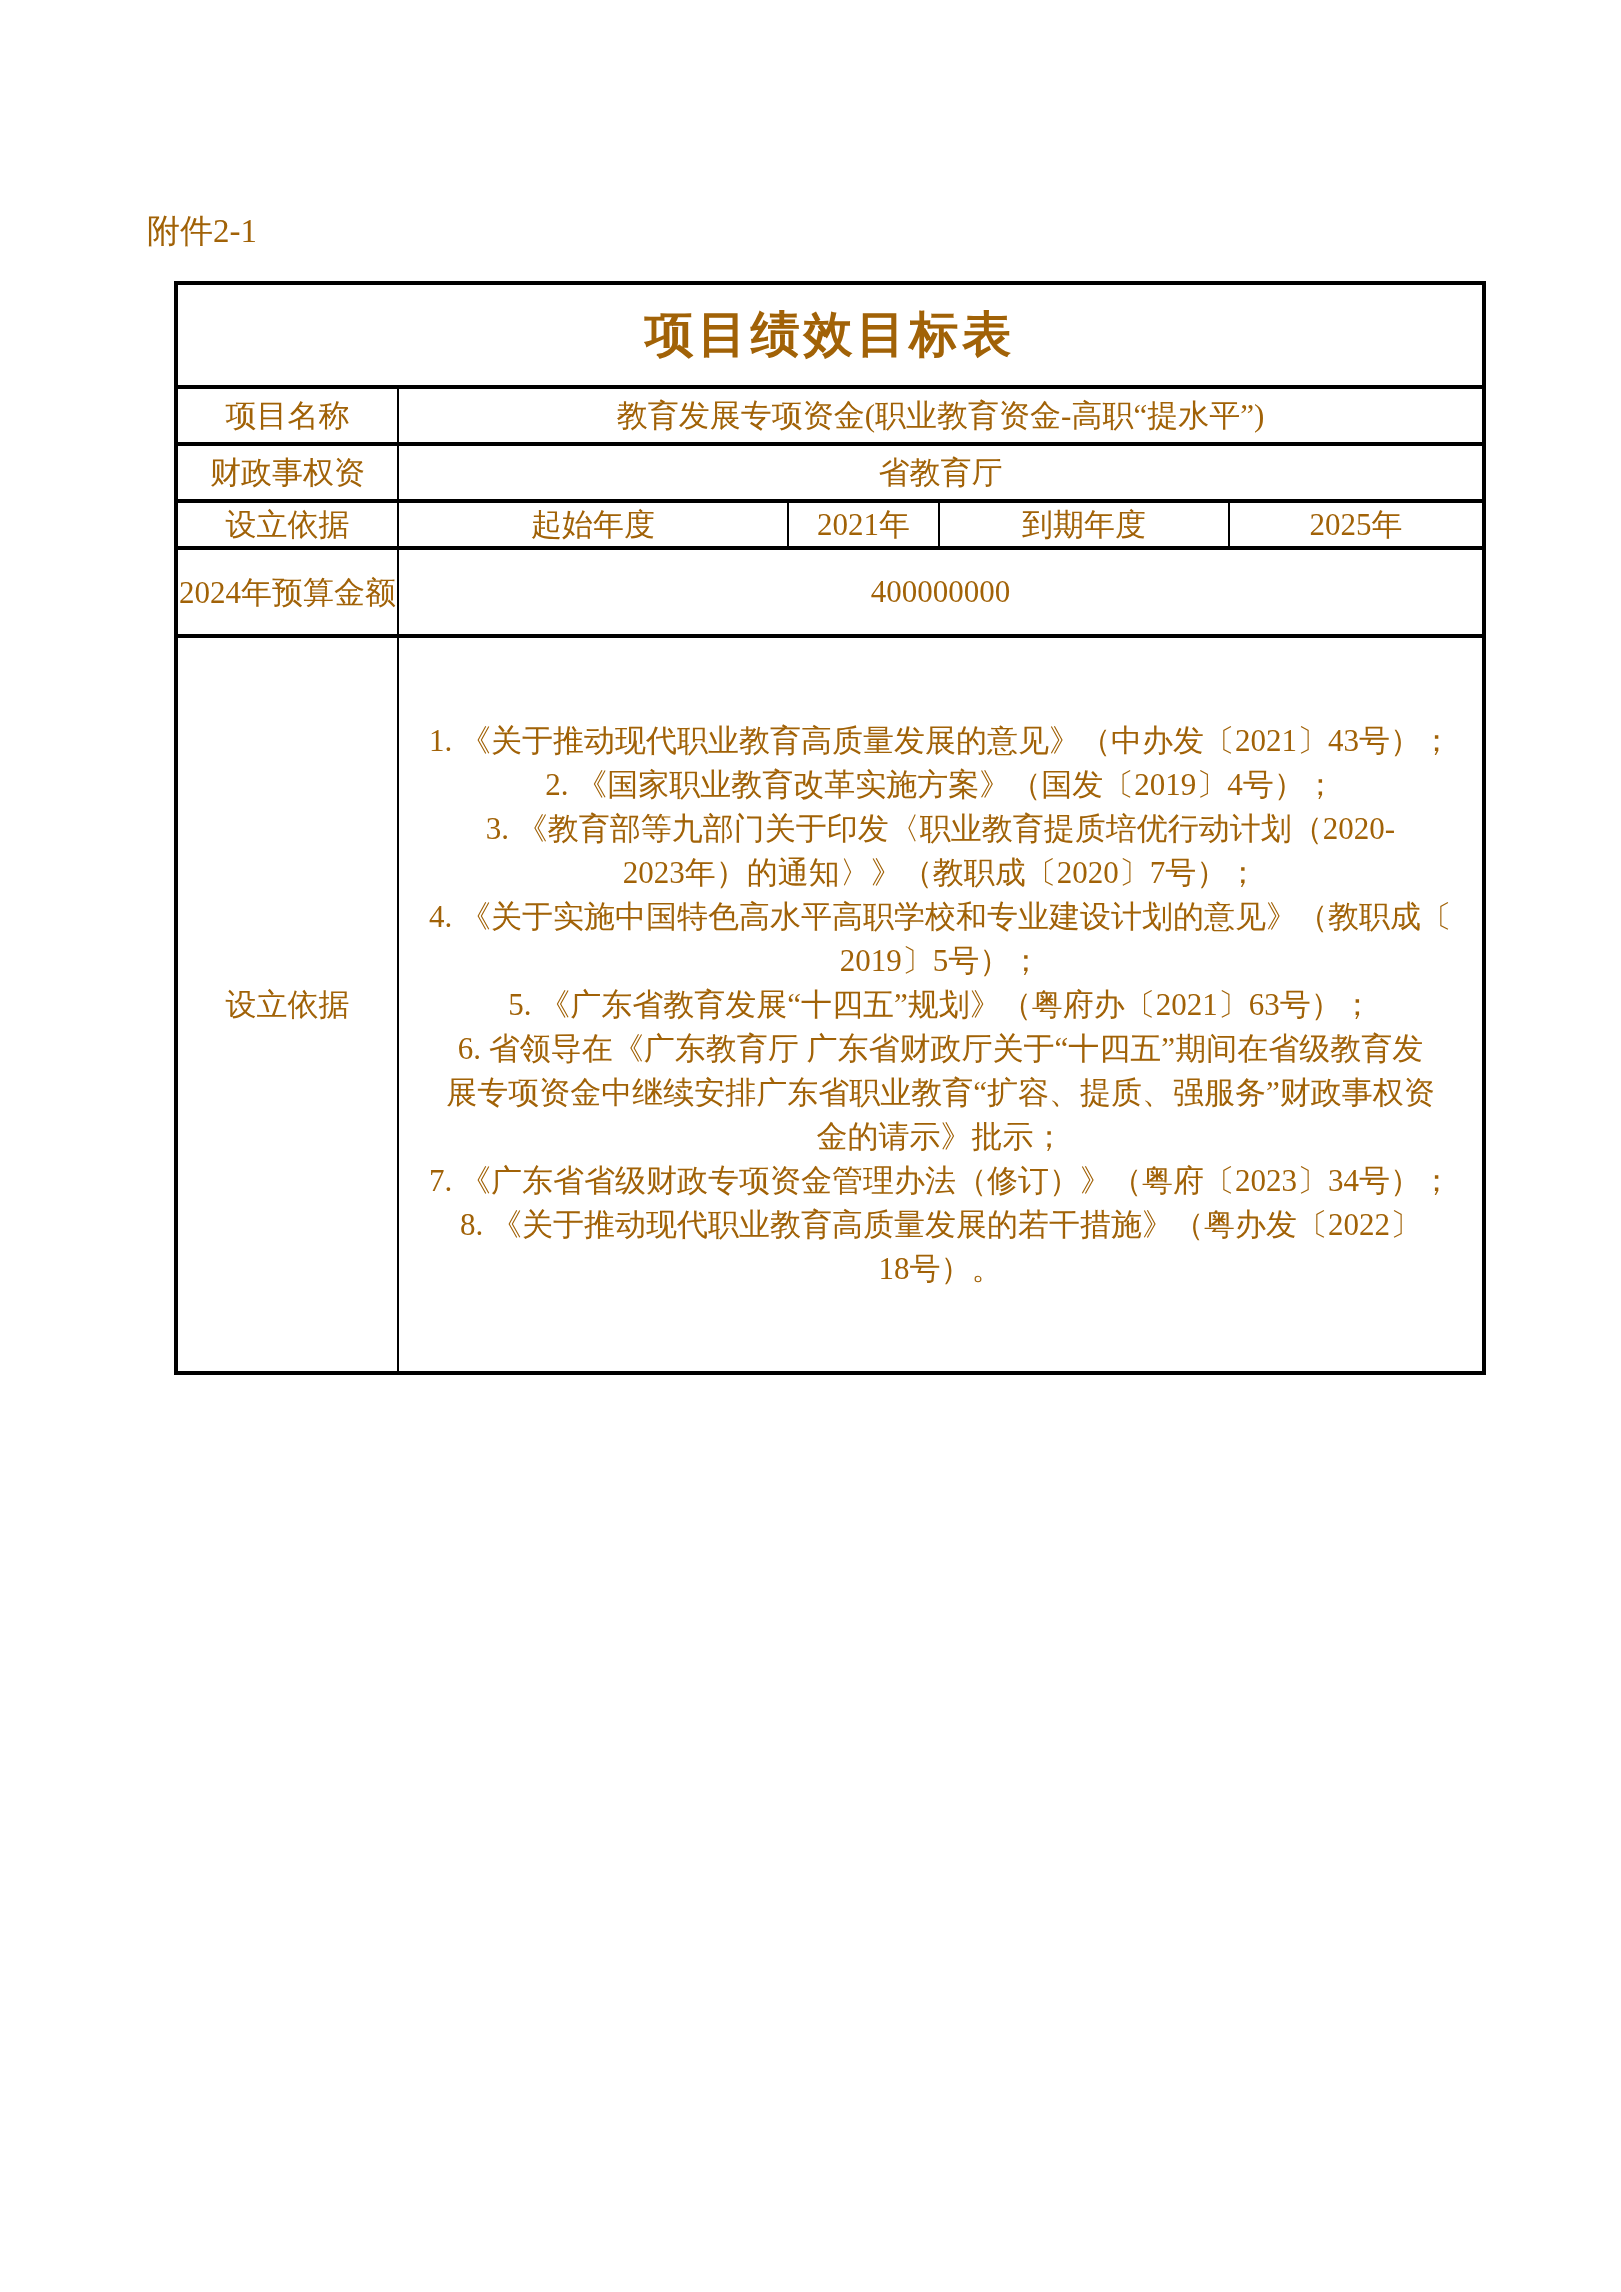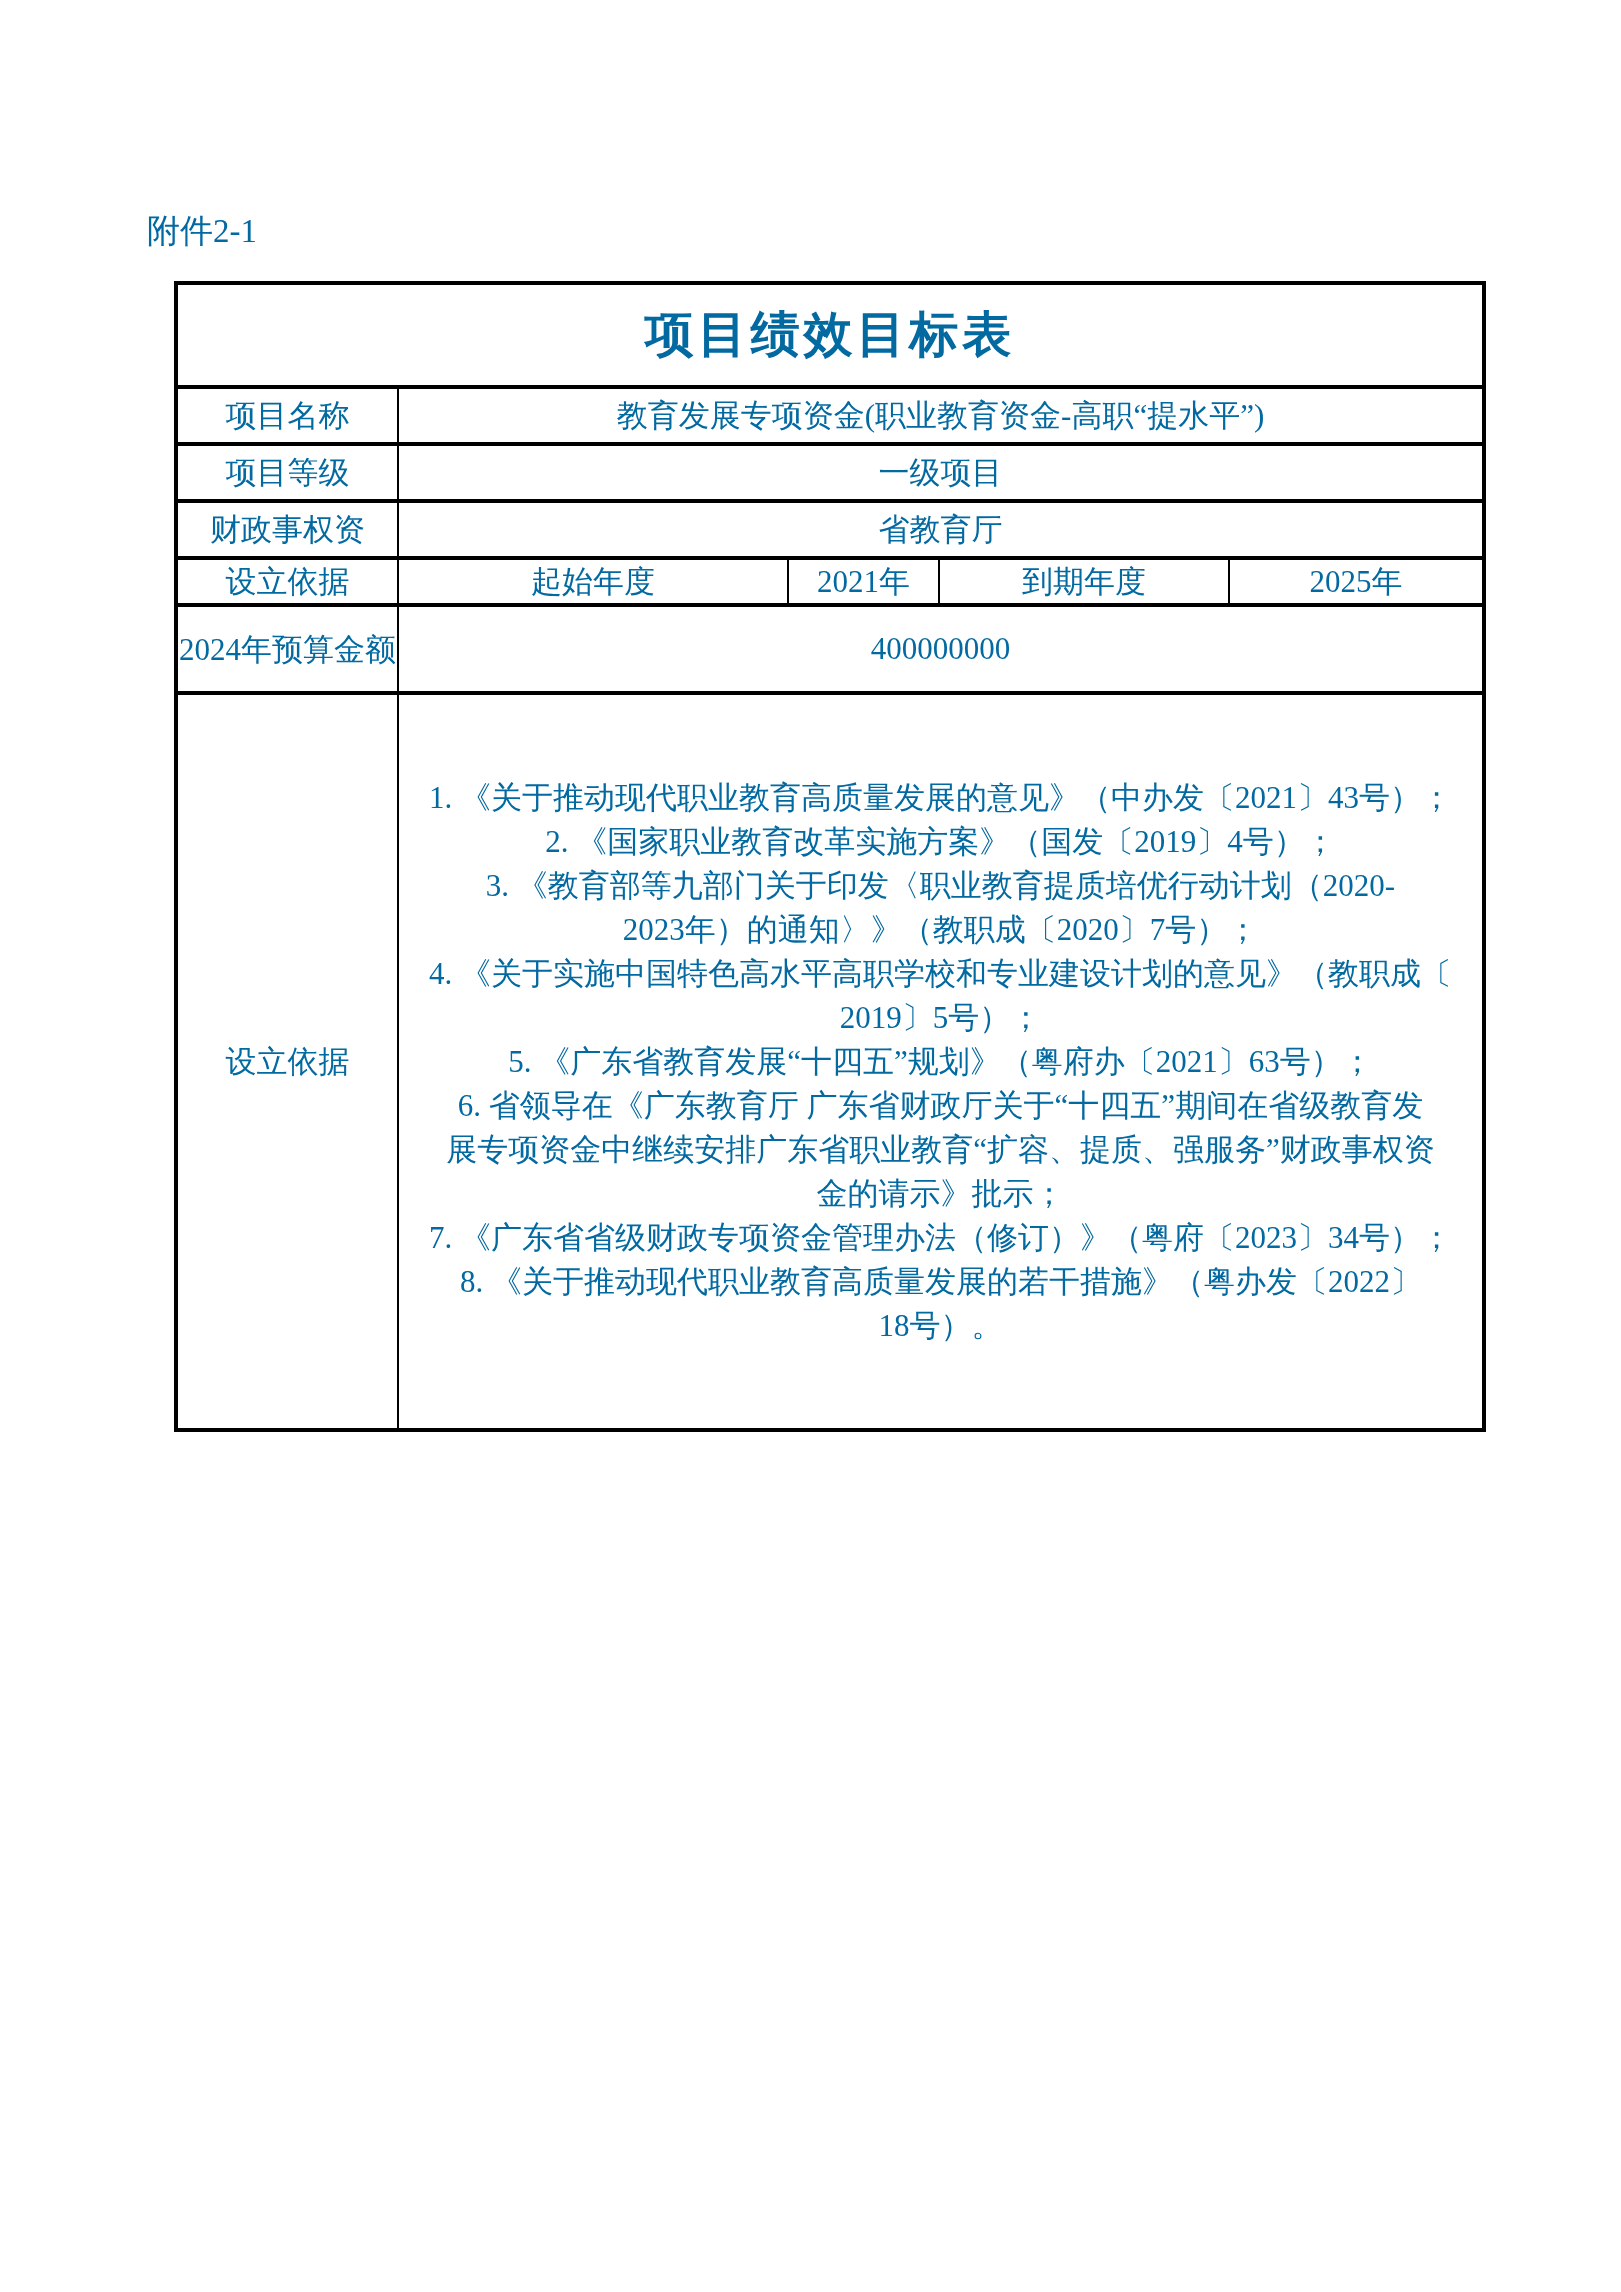--- a/index.html
+++ b/index.html
@@ -5,21 +5,21 @@
   html, body {
     margin: 0;
     padding: 0;
     background: #ffffff;
   }
   .page {
     position: relative;
     width: 1621px;
     height: 2283px;
     background: #ffffff;
-    color: #0369a1;
+    color: #a16207;
     font-family: "Liberation Serif", "DejaVu Serif", serif;
     overflow: hidden;
   }
   .attachment-label {
     position: absolute;
     left: 147px;
     top: 212px;
     font-size: 33px;
     line-height: 39px;
     white-space: nowrap;
@@ -88,24 +88,20 @@
         <tr class="title-row">
       <td colspan="5">项目绩效目标表</td>
     </tr>
 
     <tr class="simple-row">
       <td class="label-cell">项目名称</td>
       <td colspan="4">教育发展专项资金(职业教育资金-高职“提水平”)</td>
     </tr>
 
 
-    <tr class="simple-row">
-      <td class="label-cell">项目等级</td>
-      <td colspan="4">一级项目</td>
-    </tr>
 
     <tr class="simple-row">
       <td class="label-cell">财政事权资</td>
       <td colspan="4">省教育厅</td>
     </tr>
 
     <tr class="period-row">
       <td class="label-cell">设立依据</td>
       <td>起始年度</td>
       <td>2021年</td>

